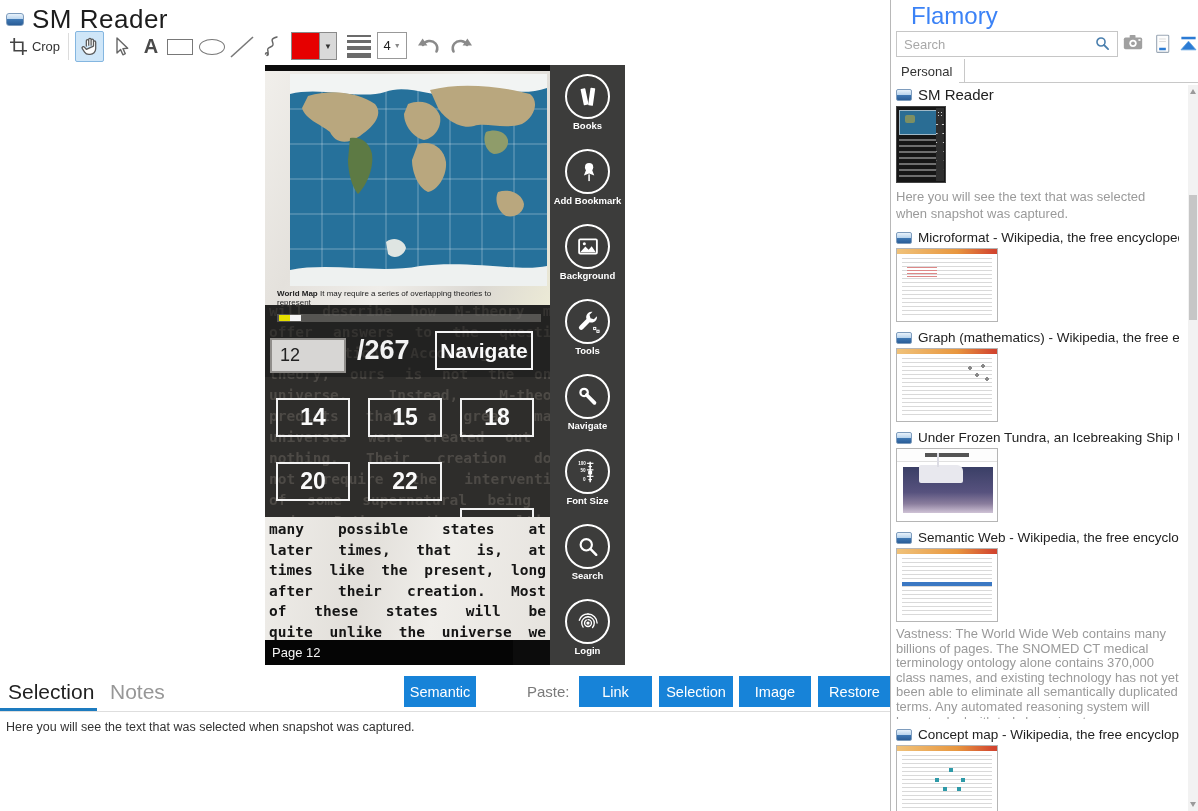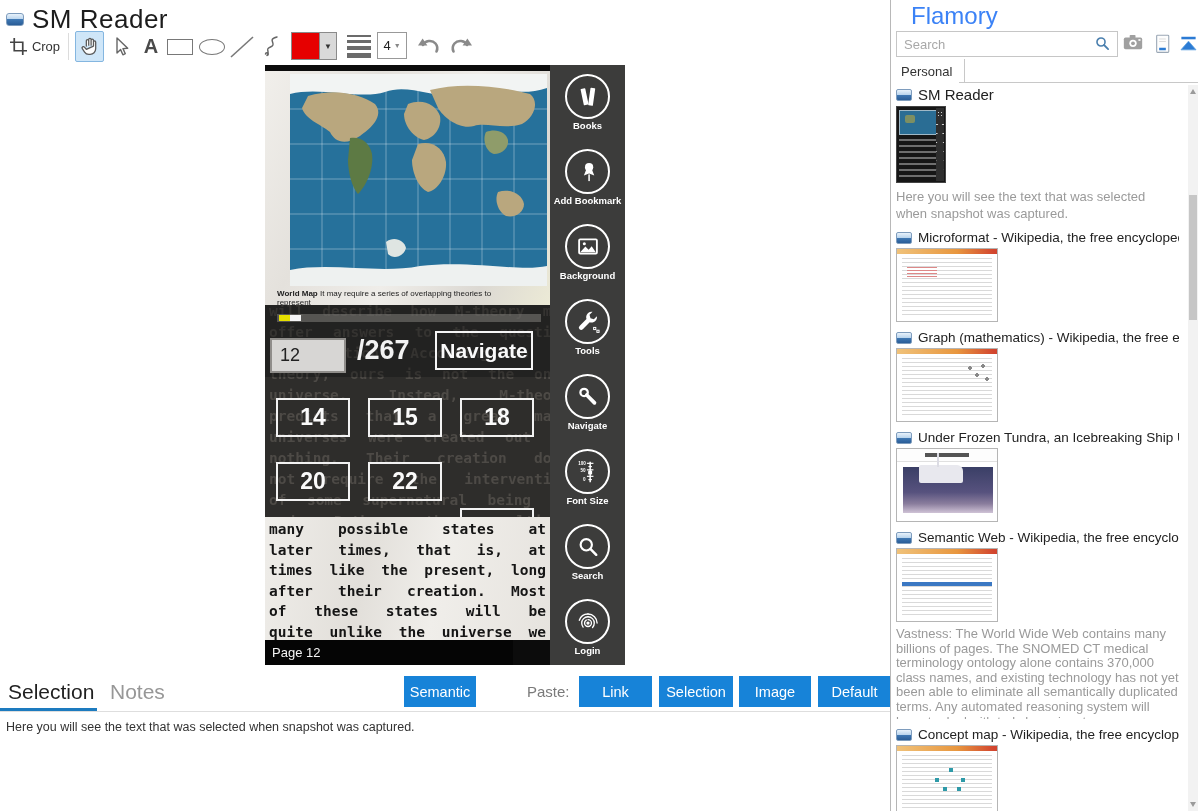--- a/index.html
+++ b/index.html
@@ -392,21 +392,21 @@
 
   <div class="tab-selection">Selection</div>
   <div class="tab-notes">Notes</div>
   <div class="tab-underline" style="background: rgb(29, 123, 191);"></div>
   <div class="bottom-divider"></div>
   <button class="btn-blue b-restore" style="background: rgb(23, 131, 216);">Semantic</button>
   <span class="paste-label">Paste:</span>
   <button class="btn-blue b-link" style="background: rgb(23, 131, 216);">Link</button>
   <button class="btn-blue b-sel" style="background: rgb(23, 131, 216);">Selection</button>
   <button class="btn-blue b-img" style="background: rgb(23, 131, 216);">Image</button>
-  <button class="btn-blue b-def" style="background: rgb(23, 131, 216);">Default</button>
+  <button class="btn-blue b-def" style="background: rgb(23, 131, 216);">Restore</button>
   <div class="selection-text">Here you will see the text that was selected when snapshot was captured.</div>
 
   <div class="sidebar">
     <div class="sb-title">Flamory</div>
     <input class="sb-search" placeholder="Search" style="">
     <svg class="search-mag" width="15" height="15" viewBox="0 0 16 16">
         <circle cx="6.4" cy="6.4" r="4.3" fill="none" stroke="#4a7fae" stroke-width="1.7"></circle>
         <line x1="9.6" y1="9.6" x2="14" y2="14" stroke="#4a7fae" stroke-width="1.9" stroke-linecap="round"></line>
       </svg>
     <svg class="sb-ico i-camera" width="20" height="17" viewBox="0 0 24 20">

